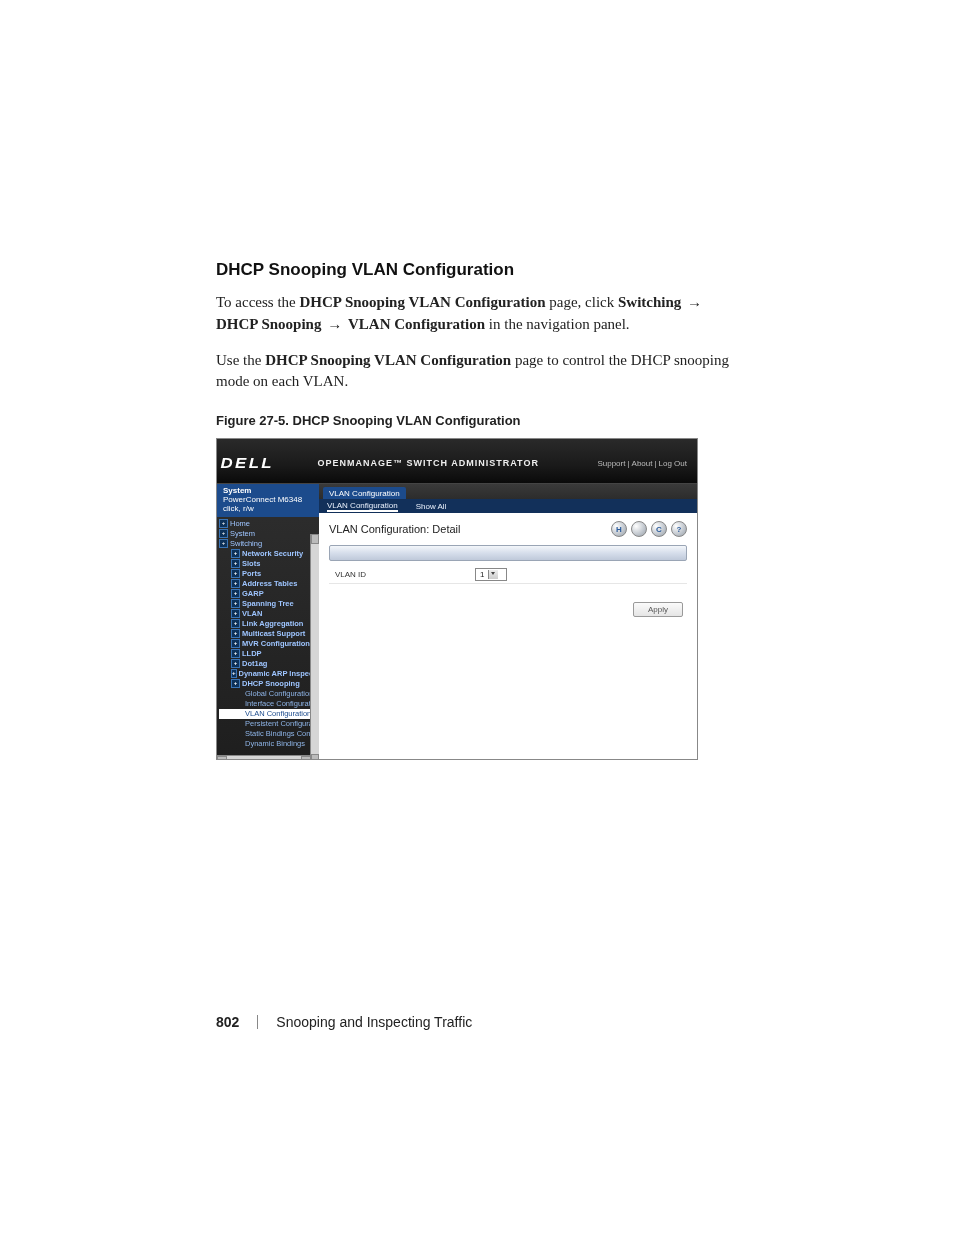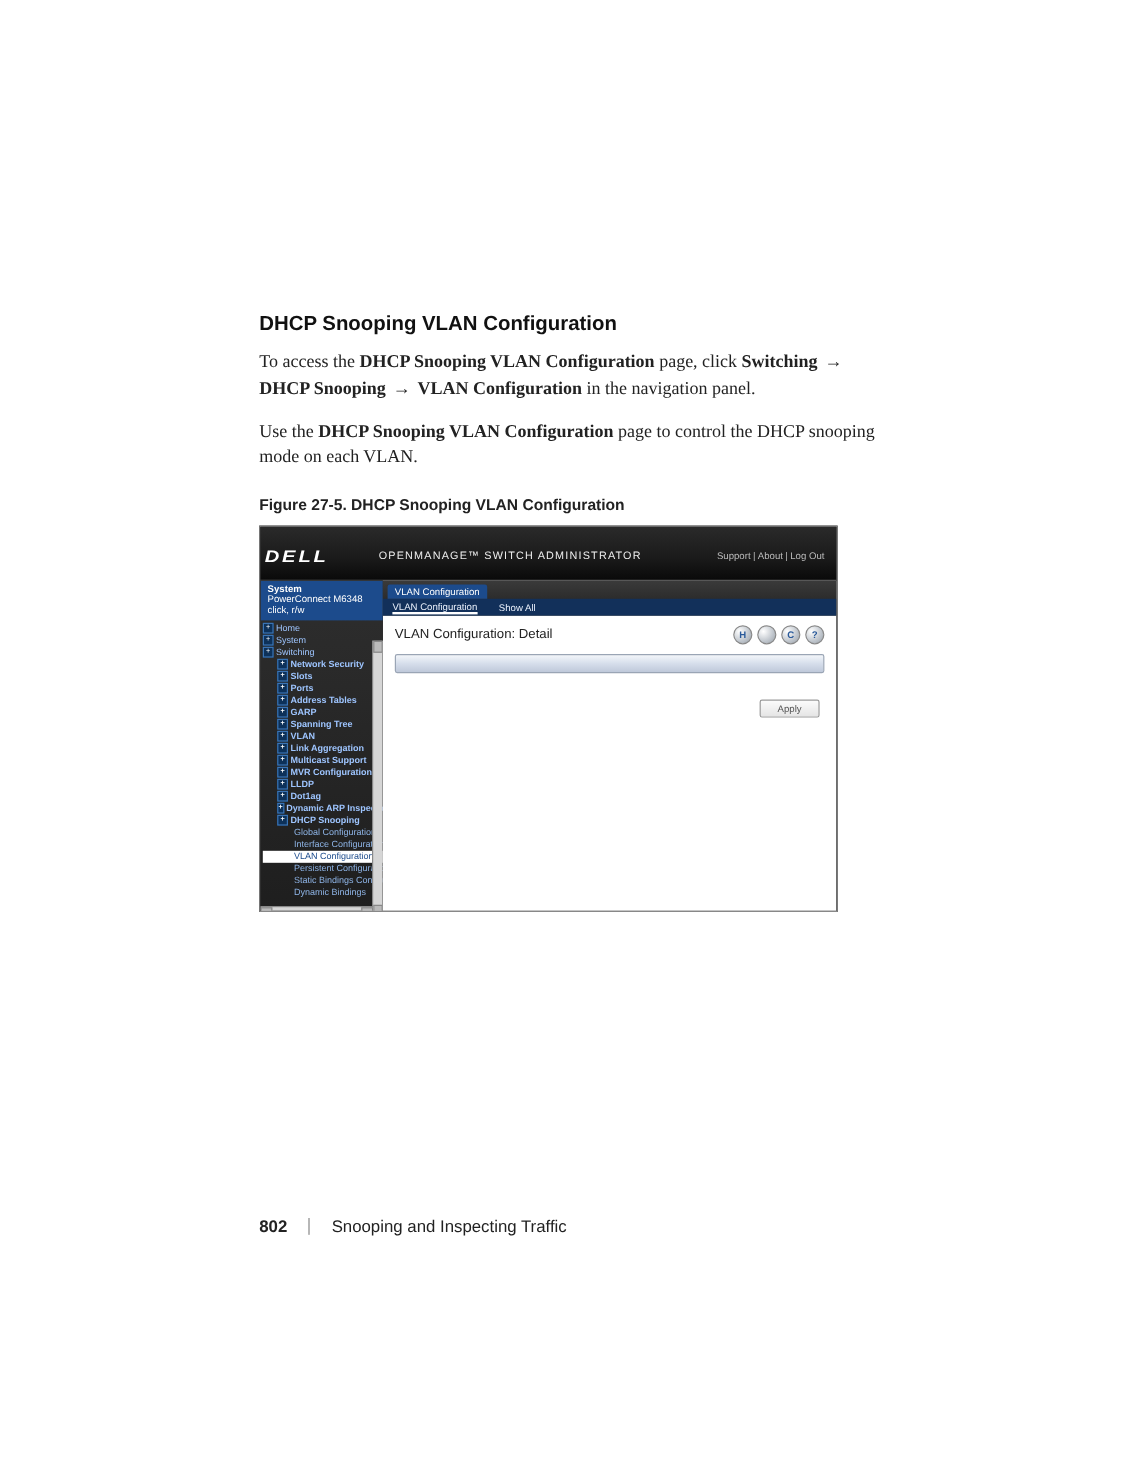--- a/index.html
+++ b/index.html
@@ -53,36 +53,37 @@
     align-items: center;
     justify-content: space-between;
     padding: 4px 8px 0 8px;
     height: 40px;
     background: linear-gradient(#2a2a2a,#1a1a1a 60%,#0a0a0a);
     border-bottom: 1px solid #444;
   }
   .shot-top .brand {
     display: flex;
     align-items: center;
-    gap: 16px;
+    gap: 4px;
   }
   .shot-top .brand span.logo {
     color: #fff;
     font-weight: bold;
     letter-spacing: 2px;
     font-size: 14px;
     font-style: italic;
     display: inline-block;
     transform: scaleX(1.2);
   }
   .shot-top .brand span.tag {
     color: #eee;
     font-size: 9px;
     letter-spacing: 1px;
-    margin-left: 30px;
+    margin-left: 44px;
+    font-weight: bold;
   }
   .shot-top .links {
     font-size: 8px;
     color: #bbb;
   }
   .shot-top .links span { margin: 0 2px; }
 
   .shot-body {
     display: flex;
     height: calc(100% - 40px);
@@ -459,20 +460,27 @@
             <div class="icons">
               <span class="ic">H</span>
               <span class="ic"></span>
               <span class="ic">C</span>
               <span class="ic">?</span>
             </div>
           </div>
 
           <div class="detail-band"></div>
 
+          <div class="field-row">
+            <span class="label">VLAN ID</span>
+            <span class="ctrl">
+              <span>1</span>
+              <span class="dd"></span>
+            </span>
+          </div>
 
           <div class="apply-row">
             <div class="apply-btn">Apply</div>
           </div>
         </div>
       </div>
     </div>
   </div>
 </div>
 

